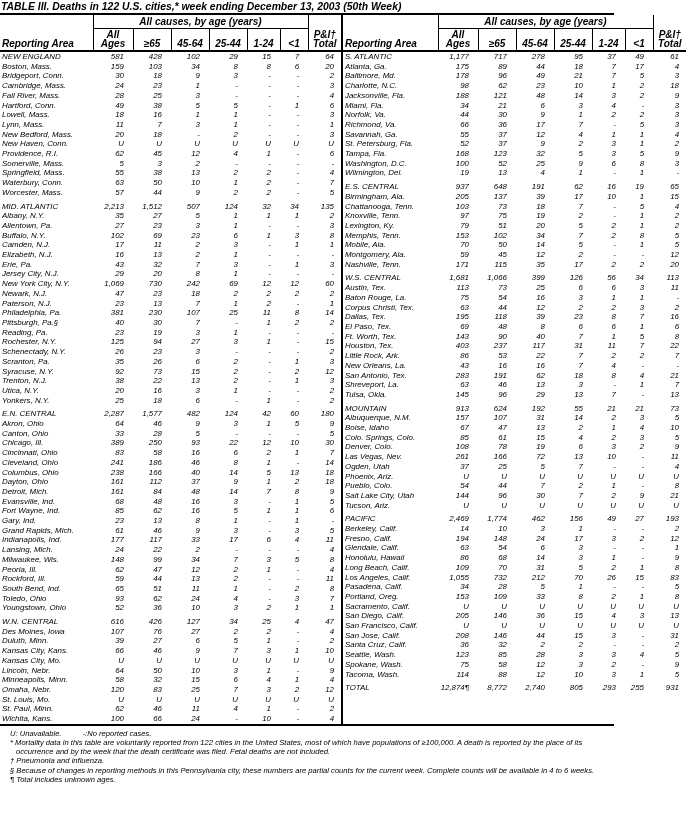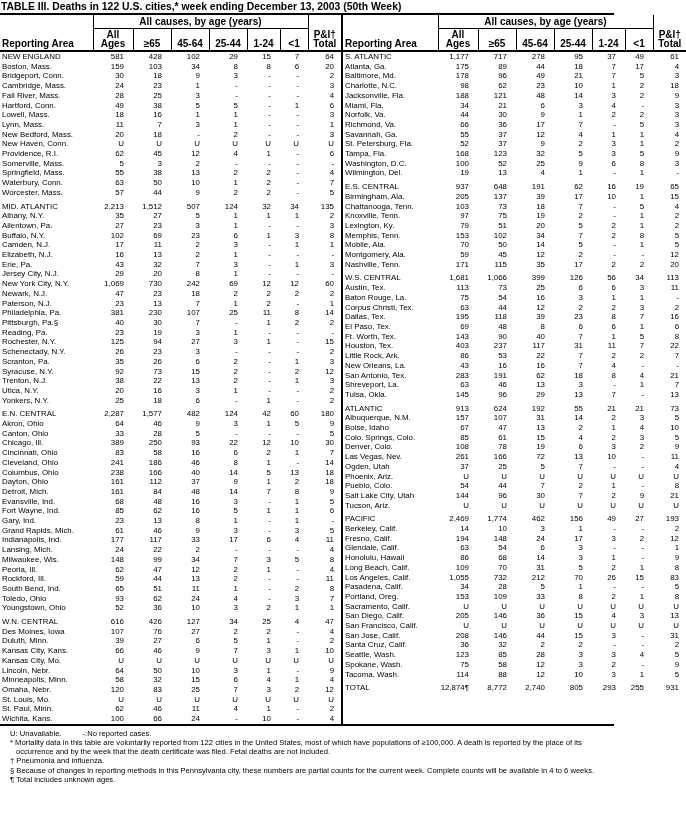--- a/index.html
+++ b/index.html
@@ -1,17 +1,17 @@
 <!DOCTYPE html>
 <html><head>
 <meta charset="utf-8">
 <style>
   html,body{margin:0;padding:0;background:#fff;}
   body{width:686px;height:814px;font-family:"Liberation Sans",sans-serif;color:#000;-webkit-font-smoothing:none;}
-  .page{width:614px;}
+  .page{width:614px;font-style:italic;}
   .title{font-weight:bold;font-size:10.4px;line-height:13px;padding-left:1px;white-space:nowrap;}
   .table-wrap{display:flex;align-items:stretch;border-top:2px solid #000;border-bottom:2px solid #000;}
   .half{box-sizing:border-box;}
   .half.left{width:343px;border-right:2px solid #000;}
   .half.right{width:343px;}
   table{border-collapse:collapse;table-layout:fixed;}
   .half.left table{width:341px;}
   .half.right table{width:343px;}
   th{font-weight:bold;font-size:10px;line-height:9px;padding:1px 1px;text-align:center;vertical-align:bottom;white-space:pre-line;}
   th.area-h{text-align:left;padding-left:2px;}
@@ -1126,21 +1126,21 @@
               <td class="area">Tulsa, Okla.</td>
               <td class="num">145</td>
               <td class="num">96</td>
               <td class="num">29</td>
               <td class="num">13</td>
               <td class="num">7</td>
               <td class="num">-</td>
               <td class="num">13</td>
             </tr>
             <tr class="gap">
-              <td class="area">ATLANTIC</td>
+              <td class="area">MOUNTAIN</td>
               <td class="num">913</td>
               <td class="num">624</td>
               <td class="num">192</td>
               <td class="num">55</td>
               <td class="num">21</td>
               <td class="num">21</td>
               <td class="num">73</td>
             </tr>
             <tr>
               <td class="area">Albuquerque, N.M.</td>

